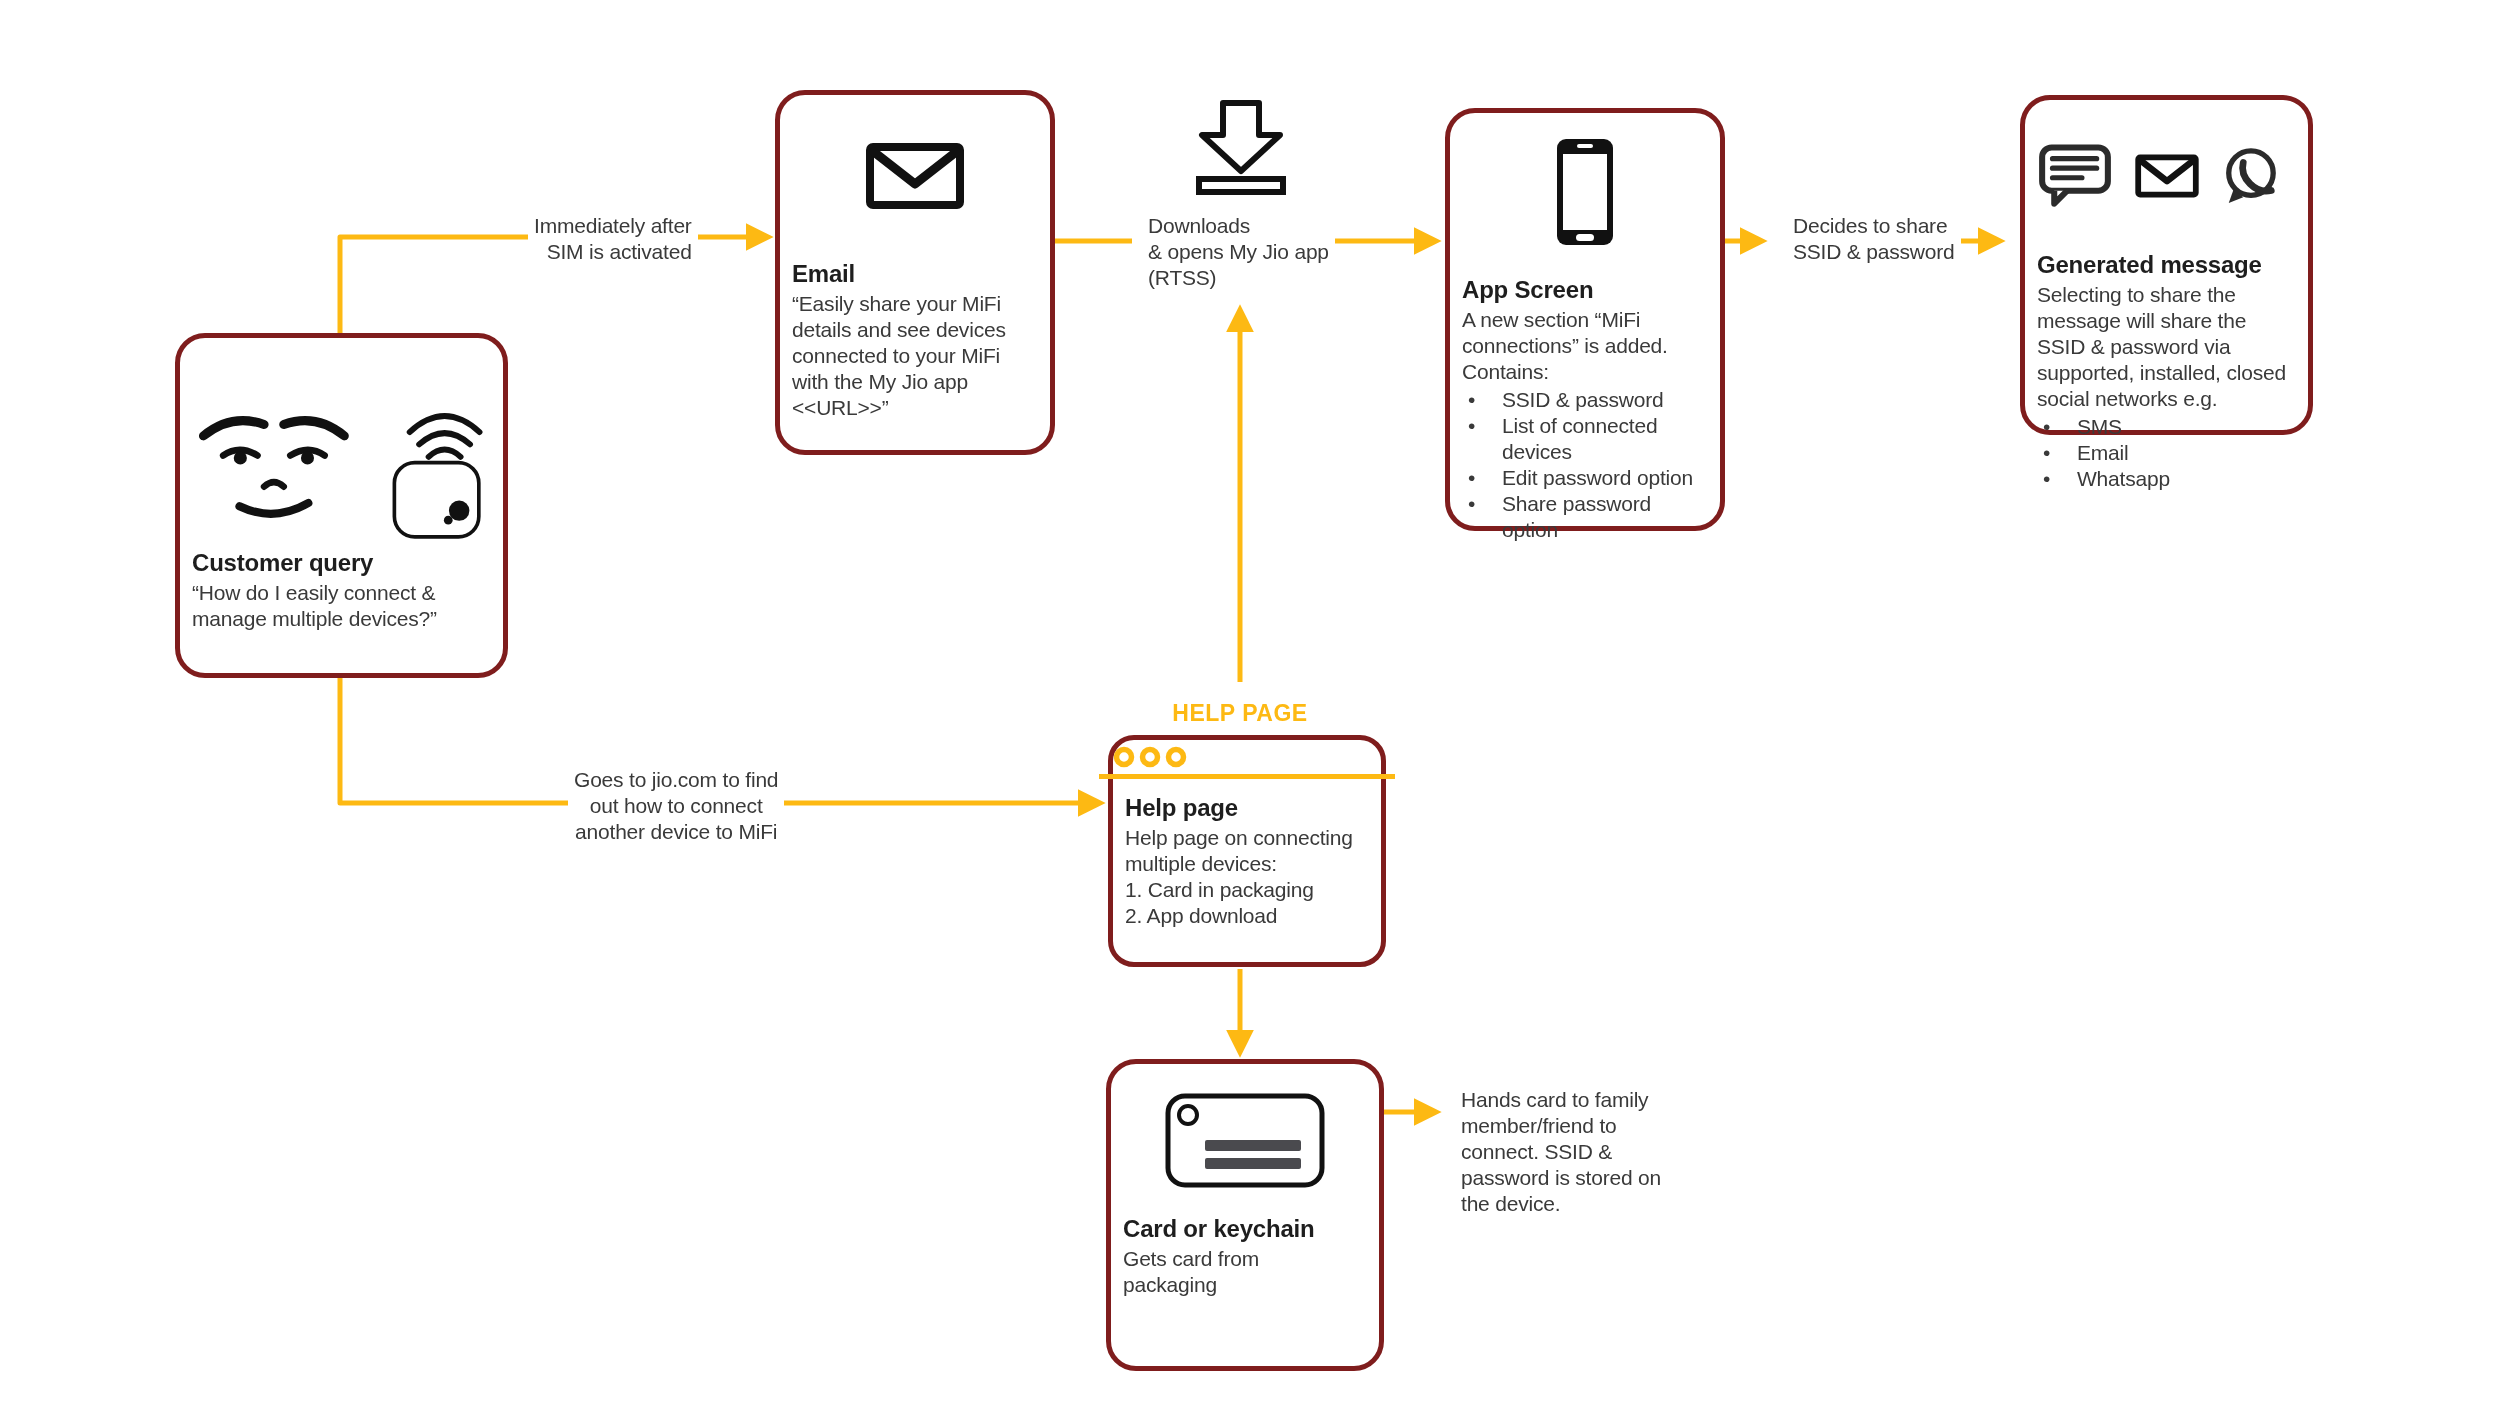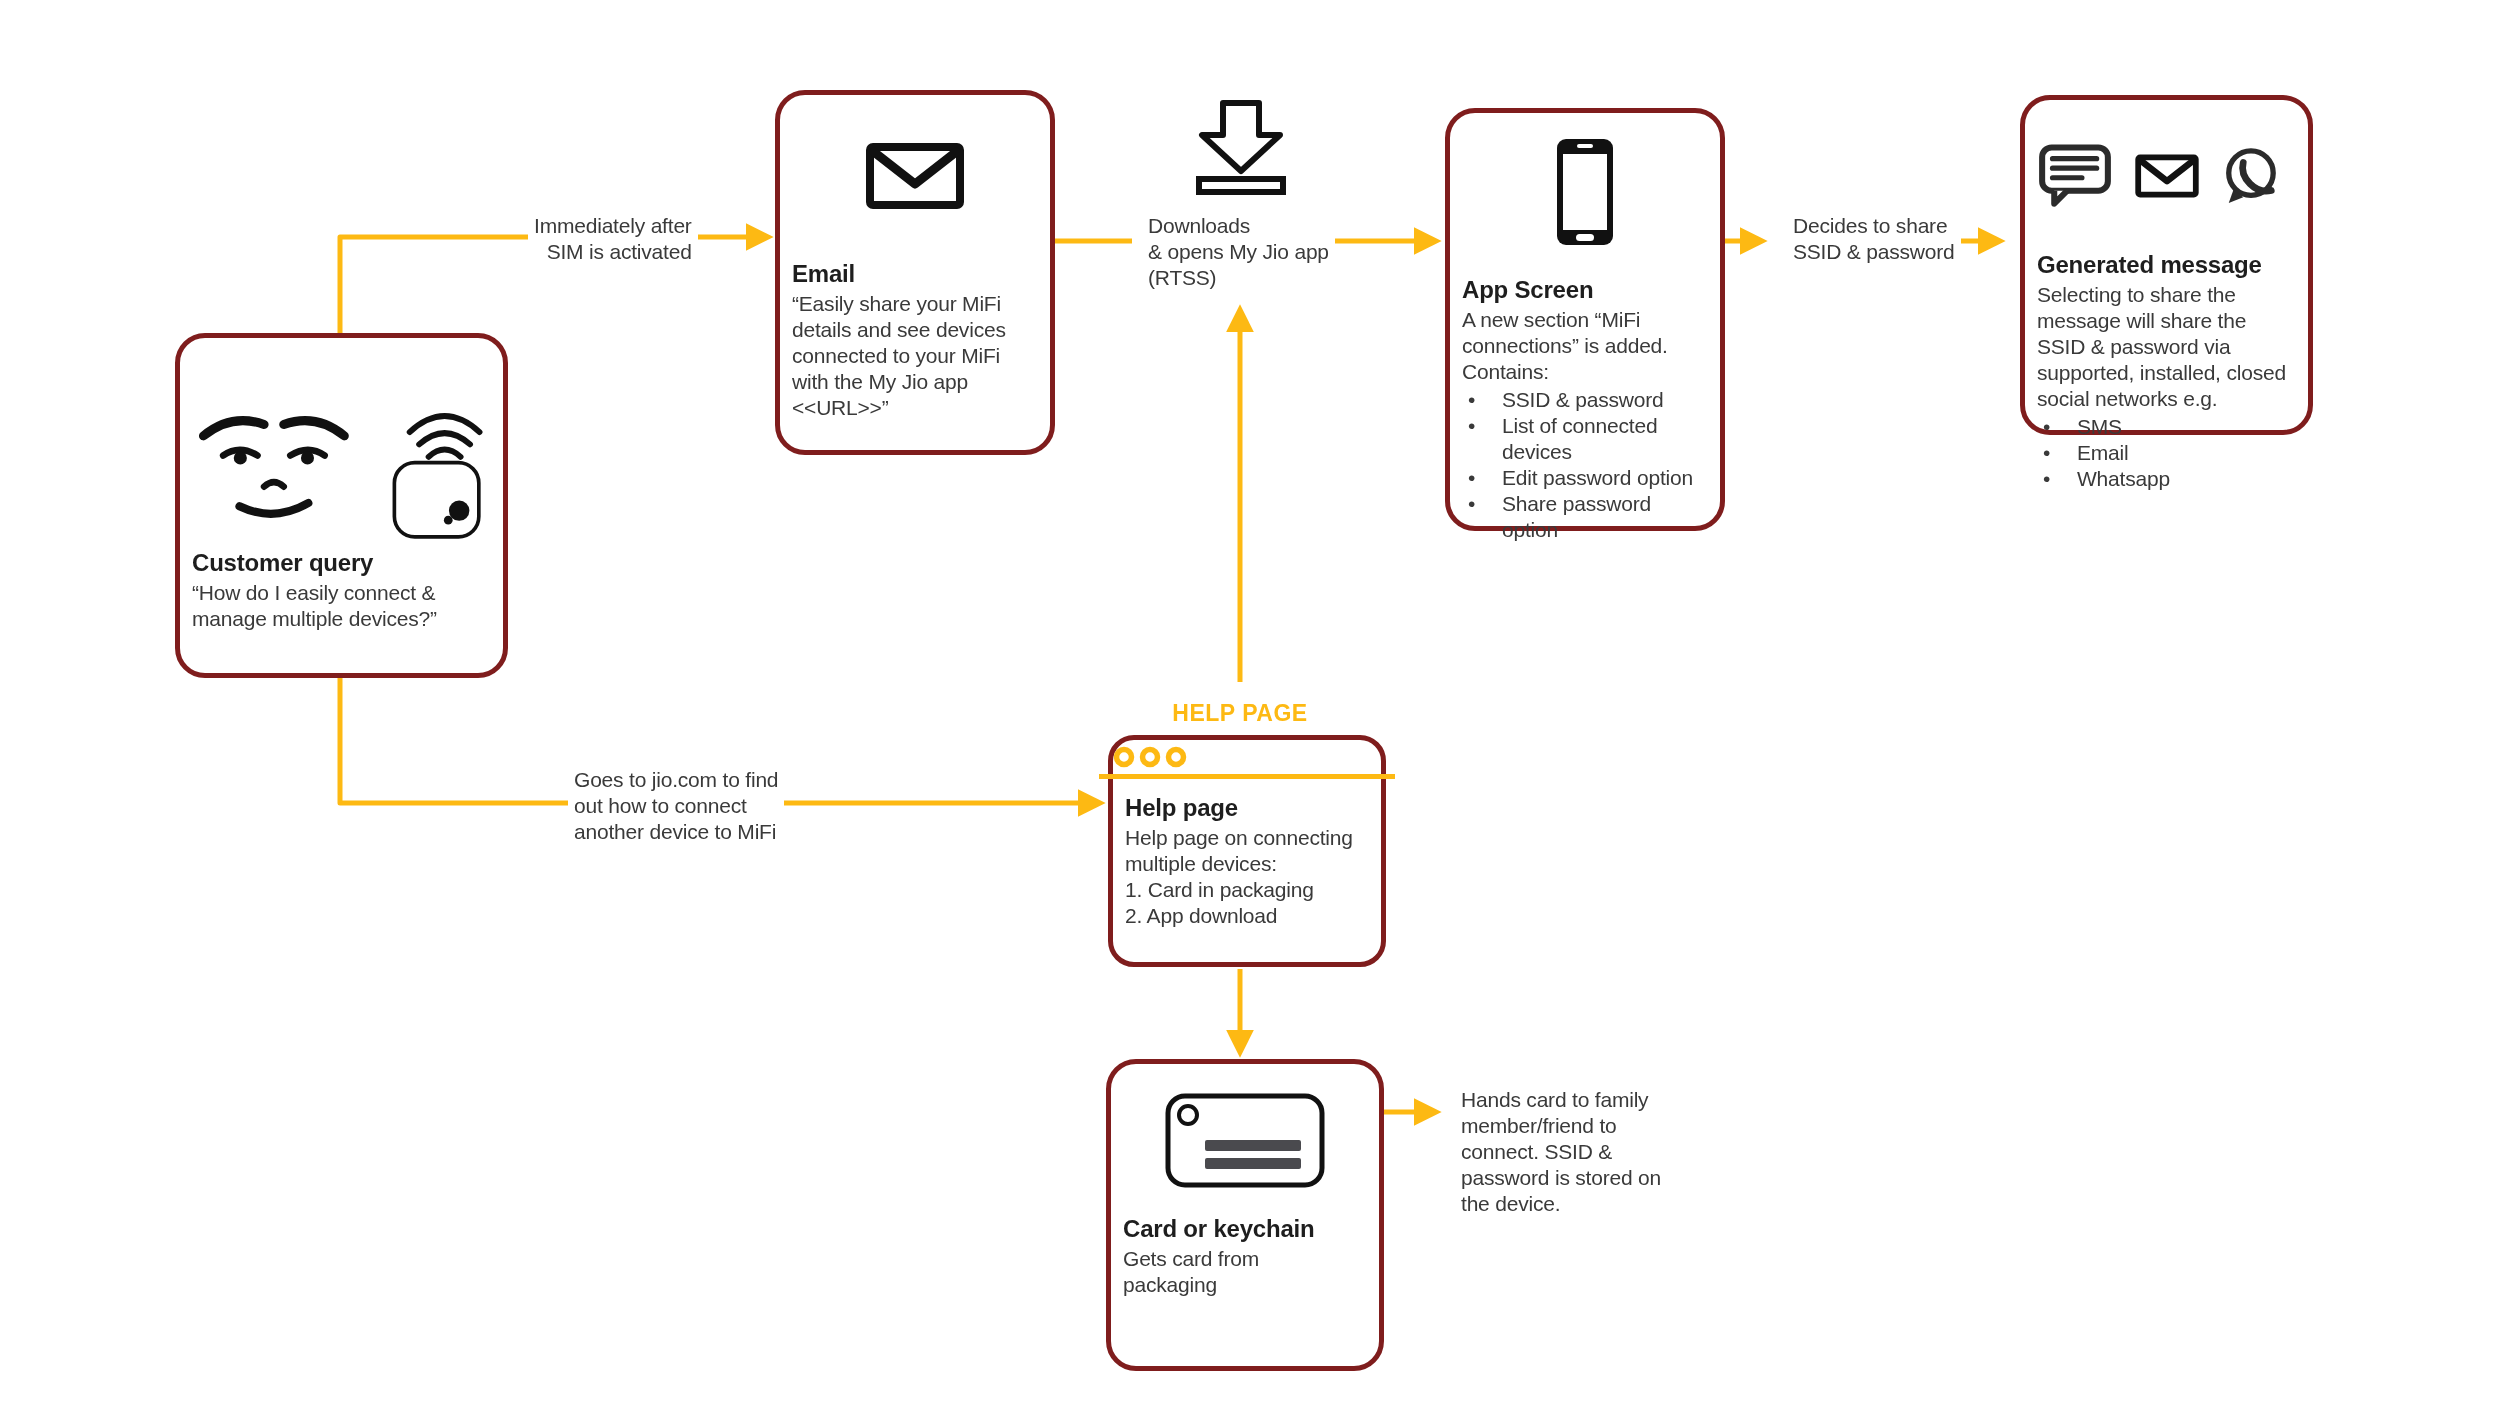--- a/index.html
+++ b/index.html
@@ -202,21 +202,21 @@
         <rect x="40" y="65" width="96" height="11" rx="2" fill="#4a4a4e"></rect>
       </svg>
     </div>
     <h3 style="margin-top:26px;">Card or keychain</h3>
     <p class="body">Gets card from
 packaging</p>
   </div>
 
   <div class="edge-label" style="left:528px;top:212px;text-align:right;">Immediately after
 SIM is activated</div>
-  <div class="edge-label" style="left:568px;top:766px;">Goes to jio.com to find
+  <div class="edge-label" style="left:568px;top:766px;text-align:center;">Goes to jio.com to find
 out how to connect
 another device to MiFi</div>
   <div class="edge-label" style="left:1455px;top:1086px;">Hands card to family
 member/friend to
 connect. SSID &amp;
 password is stored on
 the device.</div>
 
 </div>
 

